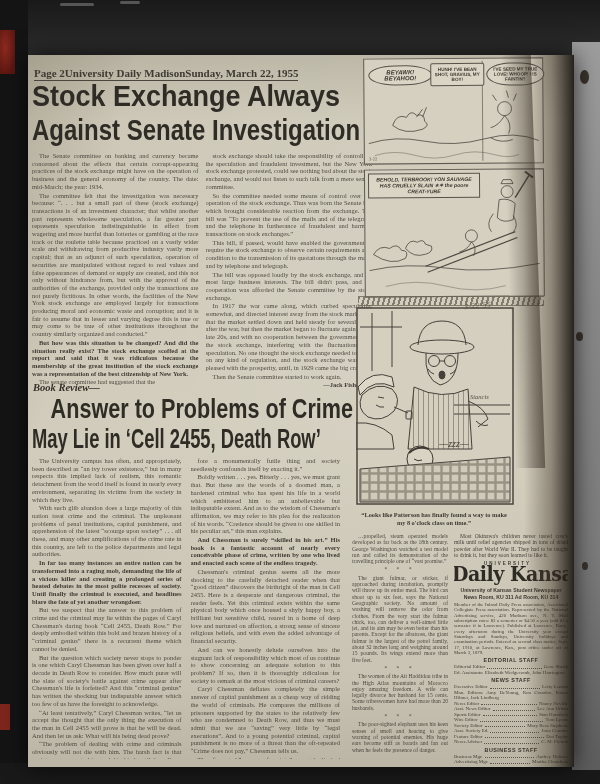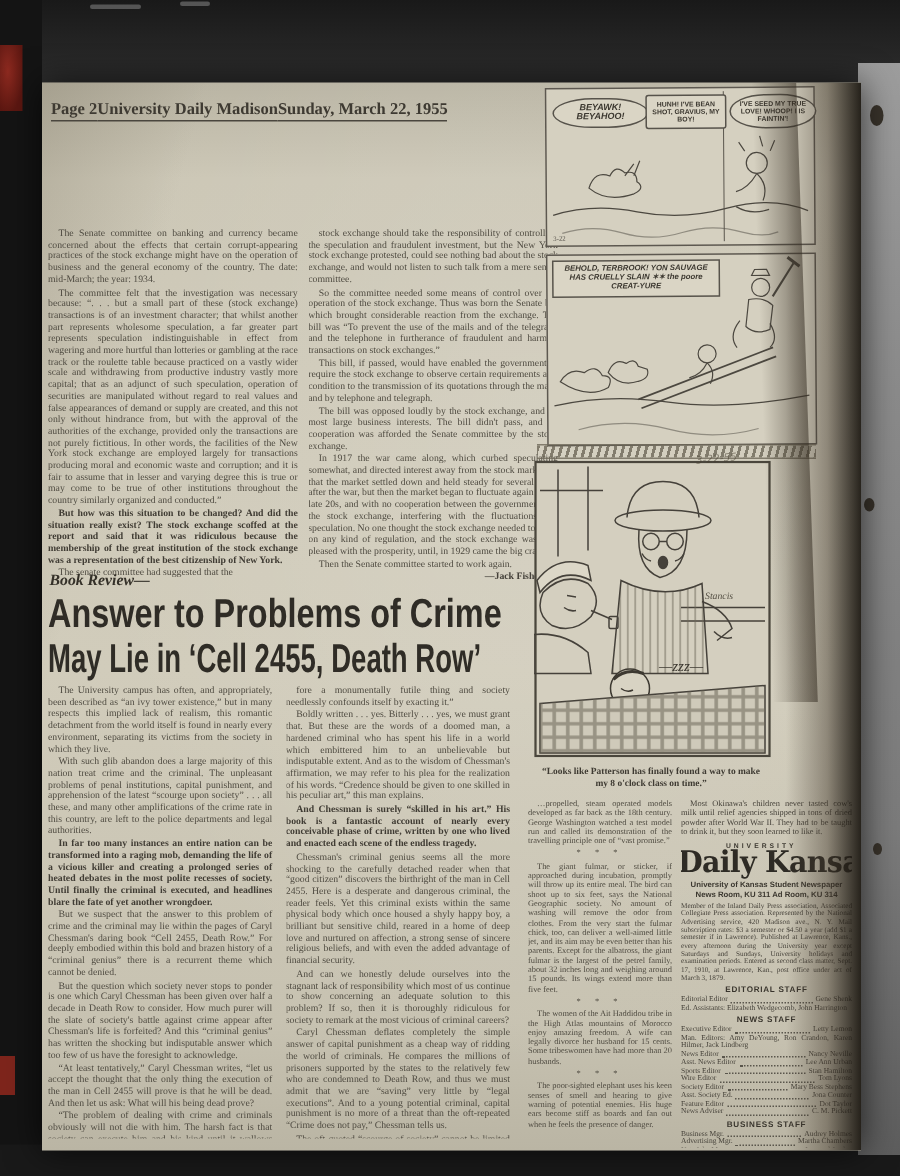--- a/index.html
+++ b/index.html
@@ -42,21 +42,21 @@
   .stock-cols{position:absolute;left:4px;top:97px;width:340px;height:238px;display:flex;gap:7px;}
   .book-cols{position:absolute;left:4px;top:402px;width:308px;height:302px;display:flex;gap:9px;}
   .col{flex:1;overflow:hidden;font-size:6.5px;line-height:7.7px;color:#4e4a40;text-align:justify;}
   .bp{margin:0 0 1px;text-indent:7px;}
   .b{font-weight:bold;color:#403c34;}
   .byline{text-align:right;font-weight:bold;padding-right:10px;font-size:6.5px;color:#45413a;}
 
   .kicker{position:absolute;left:5px;top:327px;font-weight:bold;font-style:italic;
     font-size:10.5px;color:#343028;}
   .bookhl{position:absolute;left:4px;top:339px;font-family:"Liberation Sans",sans-serif;
-    font-weight:bold;color:#2f2c26;}
+    font-weight:bold;color:#2f2c26;text-align:center;}
   .bookhl div{white-space:nowrap;transform-origin:left center;}
   .k1{font-size:27px;line-height:30px;transform:scaleX(.8);}
   .k2{font-size:27px;line-height:30px;transform:scaleX(.68);}
 
   .strips{position:absolute;left:336px;top:3px;width:180px;transform:rotate(-.4deg);}
   .panel{position:relative;background:#d5d0c0;border:1px solid #5d5850;}
   .p1{height:104px;}
   .p2{height:126px;margin-top:5px;}
   .scrib{position:absolute;inset:0;width:100%;height:100%;}
   .bub{position:absolute;border:1px solid #57534b;background:#dad5c5;
@@ -121,20 +121,24 @@
   <div class="topmark" style="left:120px;top:1px;width:20px;"></div>
 
   <div class="paper">
 
     <div class="hdr">
       <span>Page 2</span>
       <span>University Daily Madison</span>
       <span>Sunday, March 22, 1955</span>
     </div>
 
+    <div class="hl">
+      <div class="s1">Stock Exchange Always</div>
+      <div class="s2">Against Senate Investigation</div>
+    </div>
 
     <div class="stock-cols">
       <div class="col">
           <p class="bp">The Senate committee on banking and currency became concerned about the effects that certain corrupt-appearing practices of the stock exchange might have on the operation of business and the general economy of the country. The date: mid-March; the year: 1934.</p>
           <p class="bp">The committee felt that the investigation was necessary because: “. . . but a small part of these (stock exchange) transactions is of an investment character; that whilst another part represents wholesome speculation, a far greater part represents speculation indistinguishable in effect from wagering and more hurtful than lotteries or gambling at the race track or the roulette table because practiced on a vastly wider scale and withdrawing from productive industry vastly more capital; that as an adjunct of such speculation, operation of securities are manipulated without regard to real values and false appearances of demand or supply are created, and this not only without hindrance from, but with the approval of the authorities of the exchange, provided only the transactions are not purely fictitious. In other words, the facilities of the New York stock exchange are employed largely for transactions producing moral and economic waste and corruption; and it is fair to assume that in lesser and varying degree this is true or may come to be true of other institutions throughout the country similarly organized and conducted.”</p>
           <p class="bp b">But how was this situation to be changed? And did the situation really exist? The stock exchange scoffed at the report and said that it was ridiculous because the membership of the great institution of the stock exchange was a representation of the best citizenship of New York.</p>
           <p class="bp">The senate committee had suggested that the</p>
         </div>
       <div class="col">
         <div>

